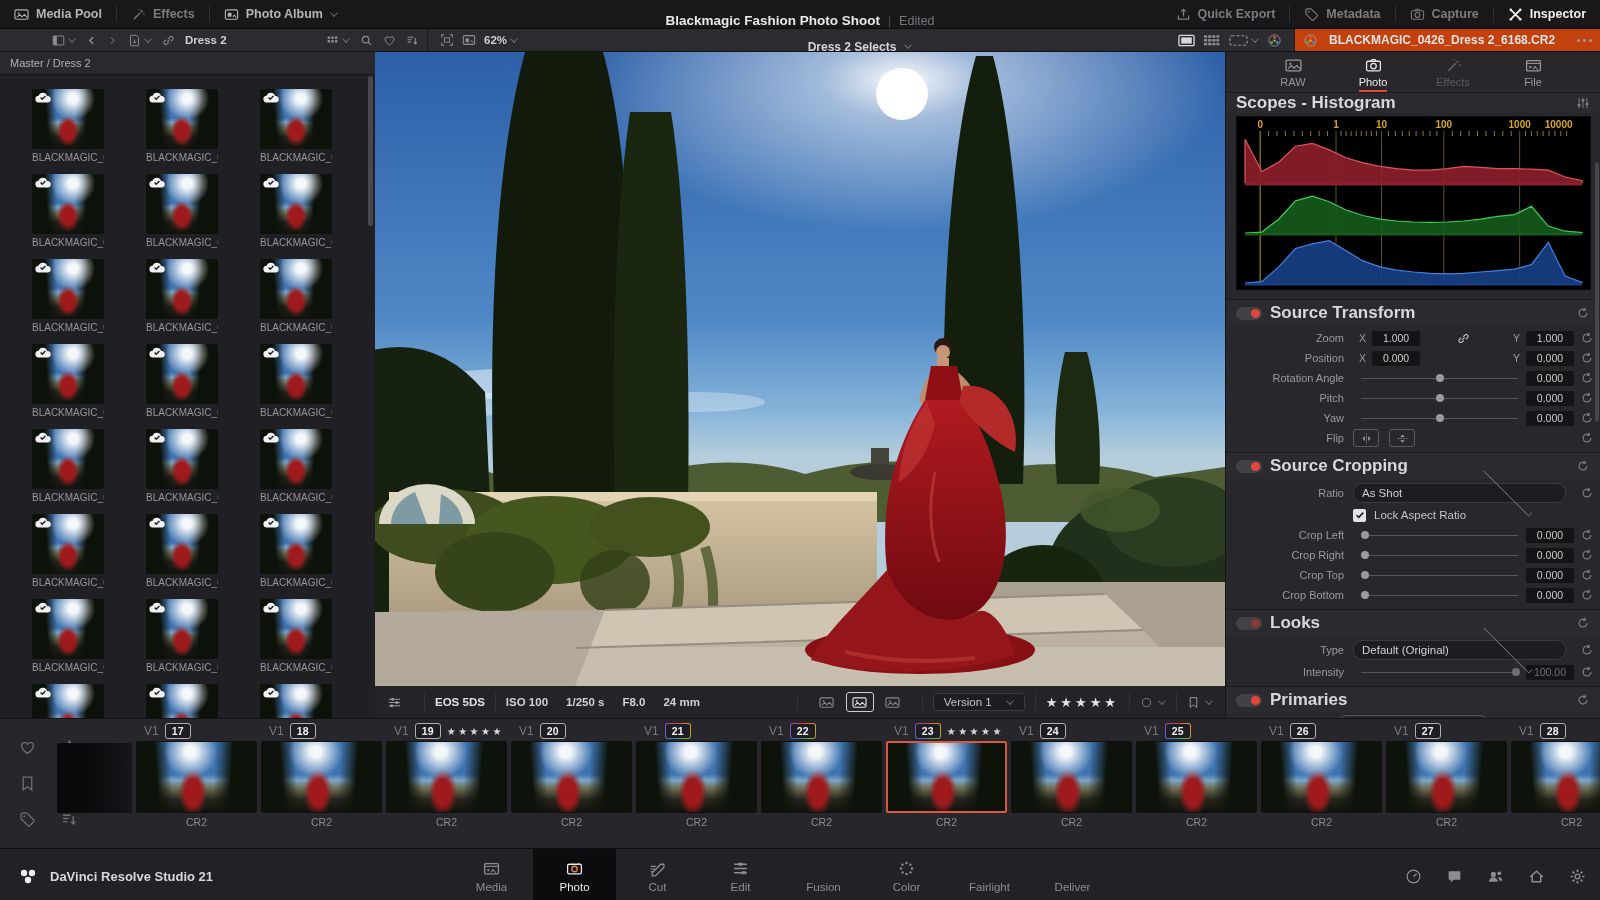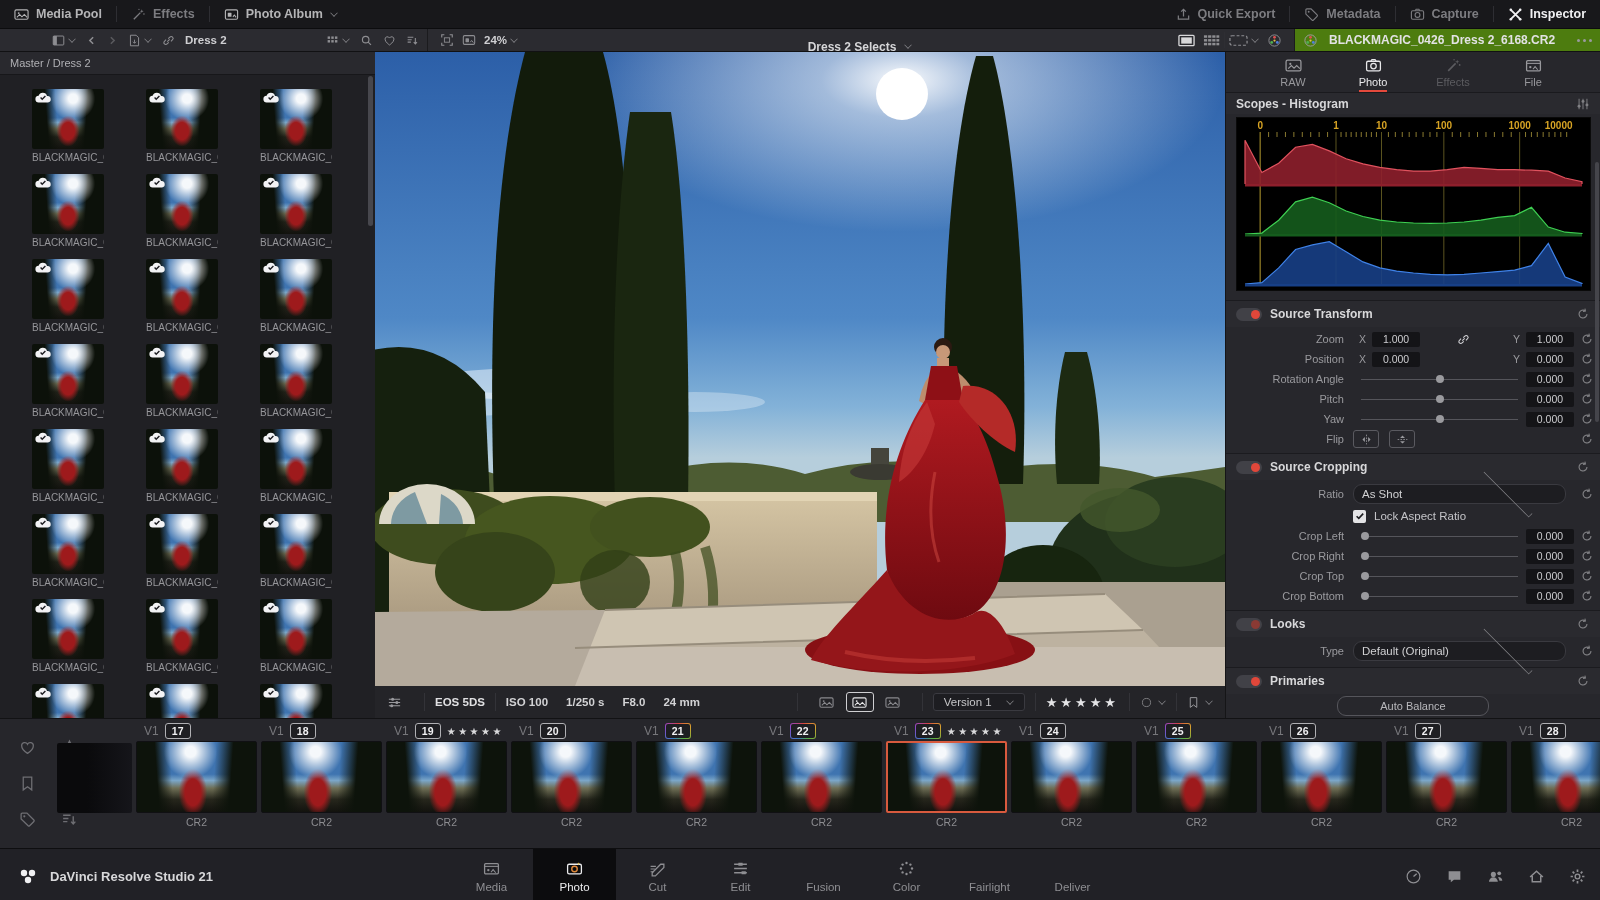--- a/index.html
+++ b/index.html
@@ -14,21 +14,21 @@
   .tb-sep{width:1px;height:16px;background:#2e2e33;}
   #tb-title{position:absolute;left:0;right:0;text-align:center;pointer-events:none;}
   #tb-title b{color:#e8e8ea;font-size:13.5px;font-weight:700;}
   #tb-title .bar{color:#4a4a4e;margin:0 8px;}
   #tb-title .status{color:#77777b;font-size:12.5px;}
   
   #toolrow{height:22px;display:flex;background:#2b2b30;border-bottom:1px solid #111113;position:relative;}
   .tr-seg{display:flex;align-items:center;height:100%;}
   #tr-left{width:375px;border-right:1px solid #1b1b1e;padding:0 4px;gap:2px;margin-left:44px;}
   #tr-center{width:850px;border-right:1px solid #1b1b1e;position:relative;padding:0 8px;}
-  #tr-right{flex:1;background:#4d7c0f;padding:0 8px;gap:11px;}
+  #tr-right{flex:1;background:#c2410c;padding:0 8px;gap:11px;}
   .mini-btn{display:flex;align-items:center;gap:3px;padding:0 4px;height:100%;color:#8e8e92;}
   .mini-btn .txt{font-size:11.5px;font-weight:600;color:#cfcfd2;}
   .chev{width:7px;height:7px;border-right:1.4px solid #8a8a8e;border-bottom:1.4px solid #8a8a8e;transform:rotate(45deg) scale(.8);margin-top:-3px;}
   .chev.sm{transform:rotate(45deg) scale(.65);}
   #selects-dd{position:absolute;left:0;right:2px;display:flex;justify-content:center;align-items:center;gap:8px;font-weight:700;font-size:12px;color:#d6d6d8;margin-top:13px;}
   .dots3{display:flex;gap:3px;}
   .dots3 i{width:3px;height:3px;border-radius:50%;background:#9a9a9e;}
   
   #content{display:flex;height:666px;}
   
@@ -59,21 +59,21 @@
   .imgbtn.active{border:1px solid #cfcfd2;color:#e6e6e8;}
   
   #inspector{flex:1;background:#27272c;display:flex;flex-direction:column;position:relative;overflow:hidden;}
   #insp-tabs{height:44px;display:flex;justify-content:center;gap:26px;align-items:flex-start;padding-top:5px;border-bottom:1px solid #1a1a1e;}
   .itab{width:54px;display:flex;flex-direction:column;align-items:center;gap:2px;cursor:pointer;color:#98989c;}
   .itab .tl{font-size:11px;}
   .itab.active{color:#e8e8ea;}
   .itab.active .tl{border-bottom:2px solid #e4493c;padding-bottom:2px;}
   .itab.disabled{color:#5c5c60;}
   .sec-head{height:26px;display:flex;align-items:center;padding:0 10px;gap:8px;border-top:1px solid #1b1b1f;background:#2a2a2f;}
-  .sec-title{font-weight:700;font-size:12px;color:#d8d8da;flex:1;}
+  .sec-title{font-weight:700;font-size:17px;color:#d8d8da;flex:1;}
   .toggle{width:26px;height:13px;border-radius:7px;background:#414147;position:relative;flex:none;cursor:pointer;}
   .toggle i{position:absolute;right:2px;top:2px;width:9px;height:9px;border-radius:50%;background:#e0473a;}
   .toggle.dim i{background:#8a3a34;}
   .sec-body{padding:2px 0 4px;}
   .prow{height:20px;display:flex;align-items:center;padding-right:6px;}
   .plabel{width:118px;text-align:right;color:#9a9a9e;font-size:11px;padding-right:9px;flex:none;}
   .valbox{width:48px;height:15px;background:#141417;border-radius:2px;color:#cccccf;font-size:10.5px;text-align:center;line-height:15px;}
   .valbox.dim{color:#6e6e72;}
   .axlbl{color:#9a9a9e;font-size:10.5px;margin:0 6px;}
   .slider{flex:1;height:14px;position:relative;margin:0 8px;}
@@ -366,20 +366,23 @@
     </div>
     <div class="tb-sep"></div>
     <div class="tb-item">
       <svg class="ic" width="15" height="15">
           <use href="#i-album"></use>
         </svg>
       <span>Photo Album</span>
       <span class="chev sm"></span>
     </div>
   </div>
+  <div id="tb-title">
+    <b>Blackmagic Fashion Photo Shoot</b><span class="bar">|</span><span class="status">Edited</span>
+  </div>
   <div class="tb-group" style="margin-left:auto">
     <div class="tb-item dim">
       <svg class="ic" width="15" height="15">
           <use href="#i-export"></use>
         </svg>
       <span>Quick Export</span>
     </div>
     <div class="tb-sep"></div>
     <div class="tb-item dim">
       <svg class="ic" width="15" height="15">
@@ -464,21 +467,21 @@
         <svg class="ic" width="14" height="14">
           <use href="#i-fit"></use>
         </svg>
       </div>
     <div class="mini-btn">
         <svg class="ic" width="14" height="14">
           <use href="#i-album"></use>
         </svg>
       </div>
     <div class="mini-btn">
-        <span class="txt">24%</span>
+        <span class="txt">62%</span>
         <span class="chev sm"></span>
       </div>
     <div id="selects-dd">
       <span>Dress 2 Selects</span>
       <span class="chev sm"></span>
     </div>
     <div style="flex:1"></div>
     <div class="mini-btn" style="color:#d8d8da">
         <svg class="ic" width="17" height="13">
           <use href="#i-single"></use>
@@ -1163,20 +1166,31 @@
         <div class="prow" style="height:24px">
           <span class="plabel">Type</span>
           <span class="ddbox">
             <span>Default (Original)</span>
             <span class="chev sm"></span>
           </span>
           <svg class="ic reset" width="13" height="13">
               <use href="#i-reset"></use>
             </svg>
         </div>
+        <div class="prow">
+          <span class="plabel">Intensity</span>
+          <span class="slider">
+              <span class="track"></span>
+              <span class="knob" style="left:96%;background:#6e6e72"></span>
+            </span>
+          <span class="valbox dim">100.00</span>
+          <svg class="ic reset" width="13" height="13">
+              <use href="#i-reset"></use>
+            </svg>
+        </div>
       </div>
     </div>
 
     <div>
       <div class="sec-head">
         <span class="toggle">
             <i></i>
           </span>
         <span class="sec-title">Primaries</span>
         <svg class="ic reset" width="13" height="13">

